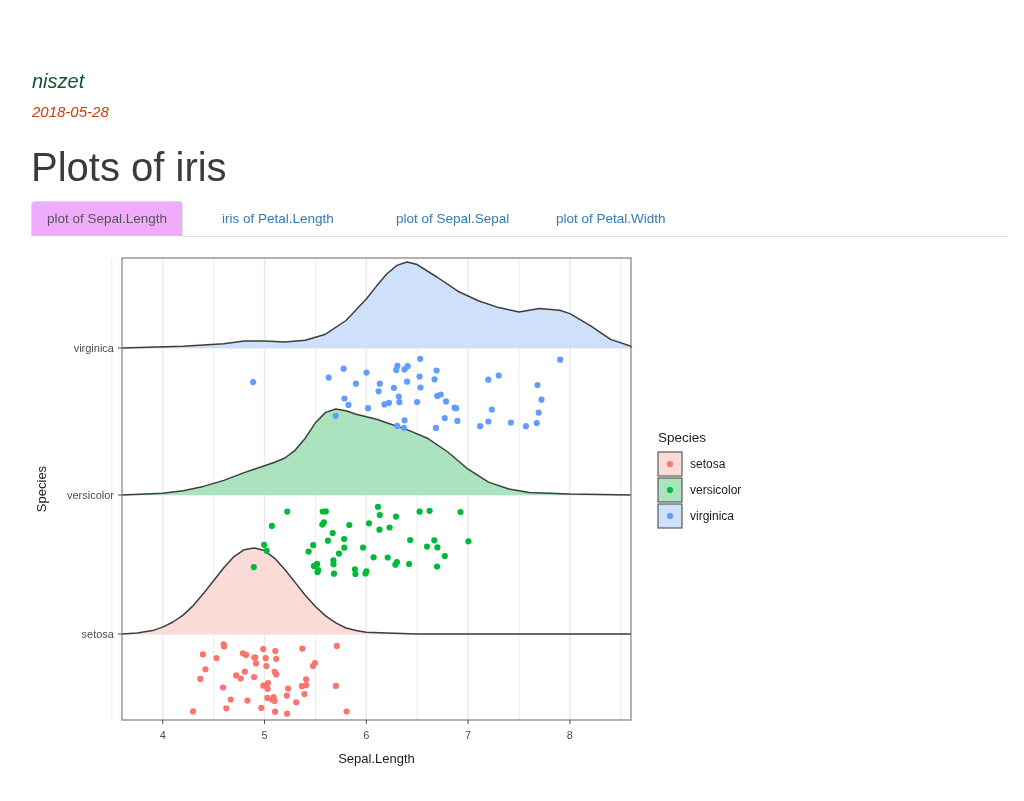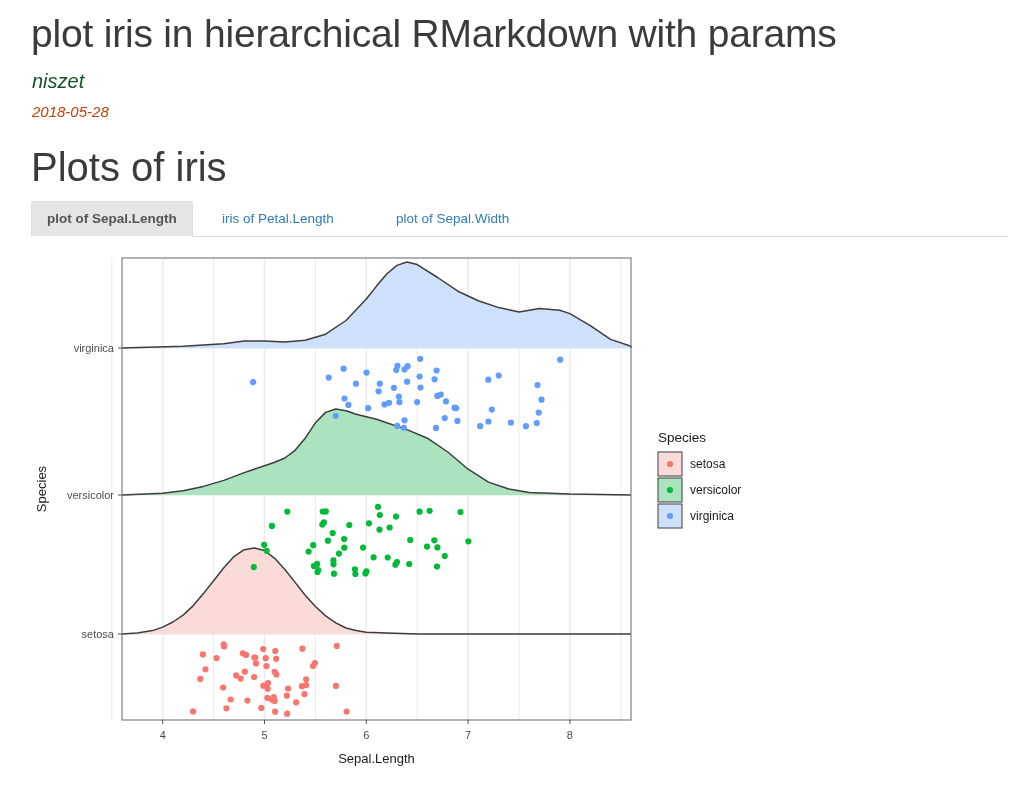--- a/index.html
+++ b/index.html
@@ -33,47 +33,47 @@
   .tabbar{
     position:absolute;left:31px;top:201px;width:977px;height:36px;
     border-bottom:1px solid #dddddd;box-sizing:border-box;
   }
   .tab{
     position:absolute;top:0;height:35px;line-height:35px;
     font-size:13.5px;color:#337ab7;padding:0 15px;box-sizing:border-box;
     cursor:pointer;white-space:nowrap;
   }
   .tab.active{
-    color:#555555;background:#e5e5e5;
+    color:#555555;background:#f0abfc;
     border:1px solid #dddddd;border-bottom:1px solid #ffffff;
-    border-radius:4px 4px 0 0;height:36px;line-height:34px;font-weight:bold;
+    border-radius:4px 4px 0 0;height:36px;line-height:34px;
   }
 
   
   .plotwrap{position:absolute;left:28px;top:246px;width:790px;height:520px;}
   svg{display:block;}
   .axis-text{font-family:"Liberation Sans",sans-serif;font-size:11px;fill:#4d4d4d;}
   .axis-title{font-family:"Liberation Sans",sans-serif;font-size:13px;fill:#1a1a1a;}
   .legend-title{font-family:"Liberation Sans",sans-serif;font-size:13.5px;fill:#1a1a1a;}
   .legend-label{font-family:"Liberation Sans",sans-serif;font-size:12px;fill:#1a1a1a;}
 </style>
 </head>
 <body>
 
 <div class="page">
 
-  <div class="doc-title">plot iris in hierarchical RMarkdown with params</div>
   <div class="doc-author">niszet</div>
   <div class="doc-date">2018-05-28</div>
   <div class="section-title">Plots of iris</div>
 
   <div class="tabbar">
     <div class="tab active" style="left:0px;">plot of Sepal.Length</div>
     <div class="tab" style="left:176px;">iris of Petal.Length</div>
-    <div class="tab" style="left:350px;">plot of Sepal.Width</div>
+    <div class="tab" style="left:350px;">plot of Sepal.Sepal</div>
+    <div class="tab" style="left:510px;">plot of Petal.Width</div>
   </div>
 
   <div class="plotwrap">
     <svg id="chart" width="790" height="520" viewBox="0 0 790 520">
         <rect x="94" y="12" width="509" height="462" fill="#ffffff"></rect>
         <line x1="83.82" y1="12" x2="83.82" y2="474" stroke="#ebebeb" stroke-width="1"></line>
         <line x1="185.62" y1="12" x2="185.62" y2="474" stroke="#ebebeb" stroke-width="1"></line>
         <line x1="287.42" y1="12" x2="287.42" y2="474" stroke="#ebebeb" stroke-width="1"></line>
         <line x1="389.21999999999997" y1="12" x2="389.21999999999997" y2="474" stroke="#ebebeb" stroke-width="1"></line>
         <line x1="491.02000000000004" y1="12" x2="491.02000000000004" y2="474" stroke="#ebebeb" stroke-width="1"></line>

